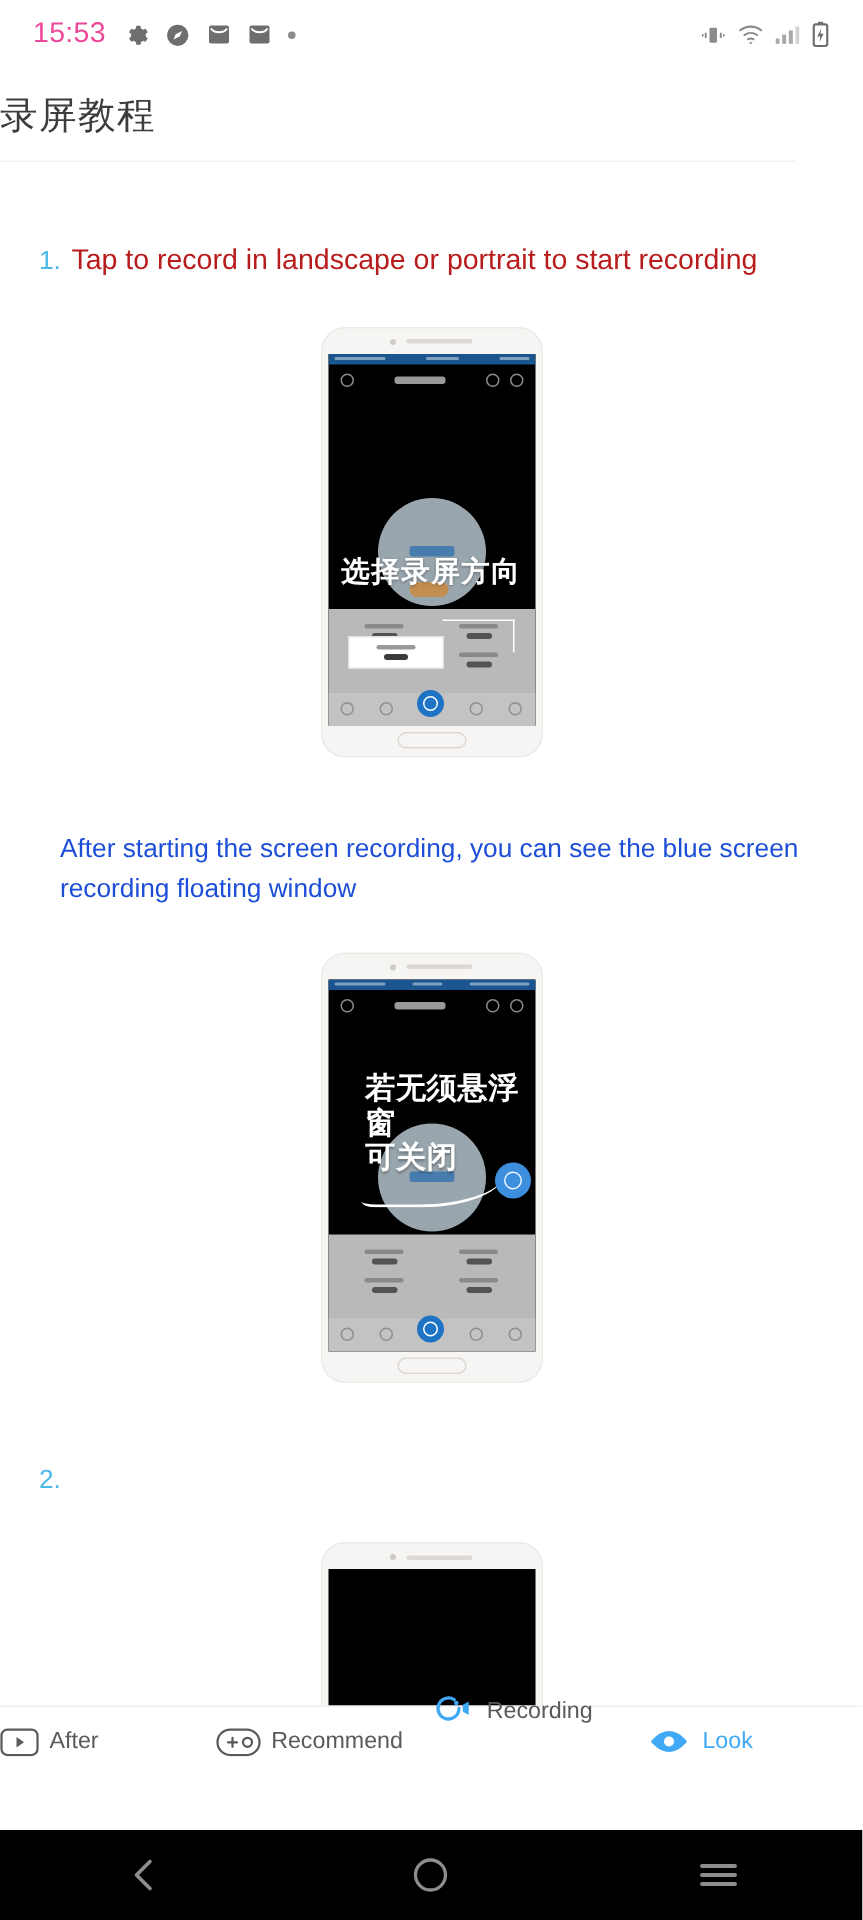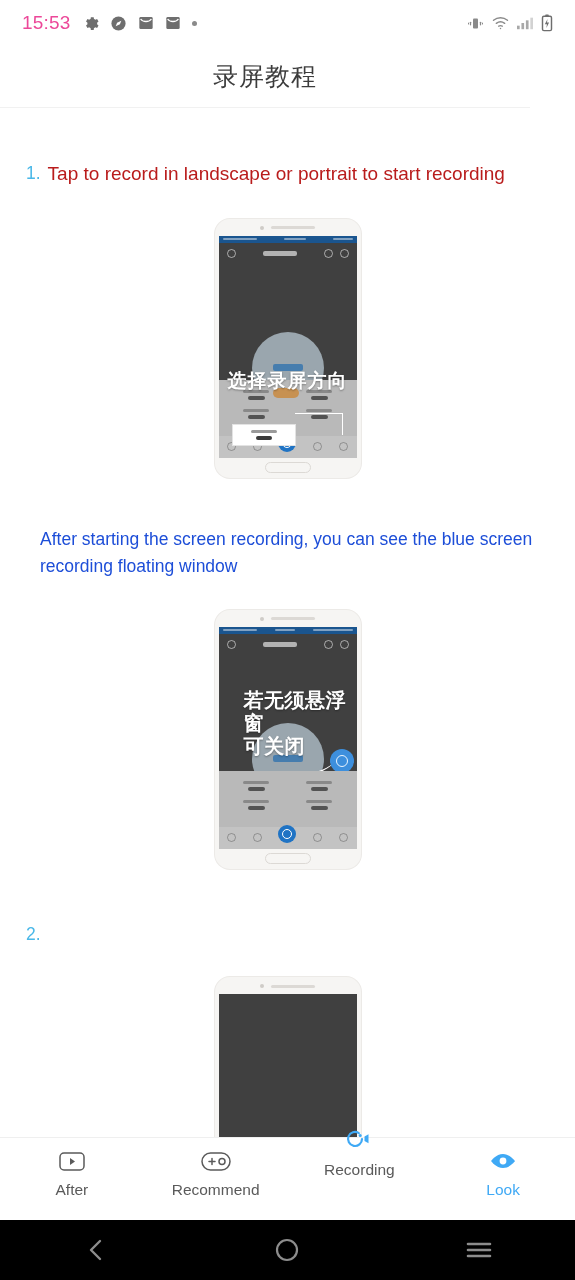--- a/index.html
+++ b/index.html
@@ -17,21 +17,21 @@
   }
   .sb-left{ display:flex; align-items:center; gap:11px; }
   .sb-time{ font-size:19px; color:#ec4899; letter-spacing:.2px; }
   .sb-right{ margin-left:auto; display:flex; align-items:center; gap:8px; }
   .ic{ display:inline-block; line-height:0; }
   .dot-ic{ width:5px; height:5px; border-radius:50%; background:#8a8a8a; }
 
   
   .titlebar{
     position:absolute; top:46px; left:0; width:530px; height:62px;
-    display:flex; align-items:center; justify-content:center;
+    display:flex; align-items:center; justify-content:flex-start;
     border-bottom:1px solid #f1f1f1; background:#fff;
   }
   .title{ font-size:25px; color:#3c3c3c; letter-spacing:1px; }
 
   
   .content{
     position:absolute; top:108px; left:0; width:575px; height:1035px;
     overflow:hidden; background:#fff;
   }
   .step{ display:flex; padding:0 26px; margin-top:52px; }
@@ -49,21 +49,21 @@
   .phone .notch{
     position:absolute; top:7px; left:0; width:100%;
     display:flex; align-items:center; justify-content:center; gap:7px;
   }
   .notch .cam{ width:4px; height:4px; border-radius:50%; background:#cfccc8; }
   .notch .spk{ width:44px; height:3px; border-radius:2px; background:#dcd9d5; }
   .phone .home{
     position:absolute; bottom:5px; left:50%; transform:translateX(-50%);
     width:46px; height:11px; border-radius:6px; border:1.4px solid #dcd9d5;
   }
-  .pscreen{ width:138px; height:222px; margin:0 auto; overflow:hidden; position:relative; background:#404040; }
+  .pscreen{ width:138px; height:248px; margin:0 auto; overflow:hidden; position:relative; background:#000000; }
 
   
   .ps-status{ height:7px; background:#1a558f; display:flex; align-items:center; justify-content:space-between; padding:0 4px; }
   .blur{ height:2px; border-radius:1px; background:rgba(255,255,255,.45); }
   .ps-nav{ height:22px; display:flex; align-items:center; justify-content:space-between; padding:0 8px; }
   .nav-ico{ width:9px; height:9px; border-radius:50%; border:1.3px solid rgba(255,255,255,.55); }
   .nav-tit{ width:34px; height:5px; border-radius:2px; background:rgba(255,255,255,.6); }
   .nav-grp{ display:flex; gap:7px; }
   .bigbtn{
     position:absolute; left:50%; top:96px; transform:translateX(-50%);
@@ -106,21 +106,21 @@
     position:absolute; left:22px; top:112px; width:96px; height:40px;
     border-bottom:2px solid #fff; border-radius:0 0 60% 10%;
   }
 
   
   .tabbar{
     position:absolute; left:0; bottom:60px; width:575px; height:83px;
     background:#fff; border-top:1px solid #efefef;
     display:flex; align-items:flex-start; padding-top:10px;
   }
-  .tab{ flex:1; display:flex; flex-direction:column; align-items:center; gap:7px; }
+  .tab{ flex:1; display:flex; align-items:center; gap:7px; }
   .tab .tl{ font-size:15.5px; color:#5a5a5a; }
   .tab.active .tl{ color:#3fa9f5; }
   .tab .ti{ height:26px; display:flex; align-items:center; justify-content:center; }
   .notch-bump{
     position:absolute; left:50%; transform:translateX(-50%);
     bottom:83px; width:78px; height:40px;
     background:#fff; border-radius:39px 39px 0 0;
     border-top:1px solid #efefef; border-left:1px solid #efefef; border-right:1px solid #efefef;
   }
   .tab-rec{ position:relative; }

